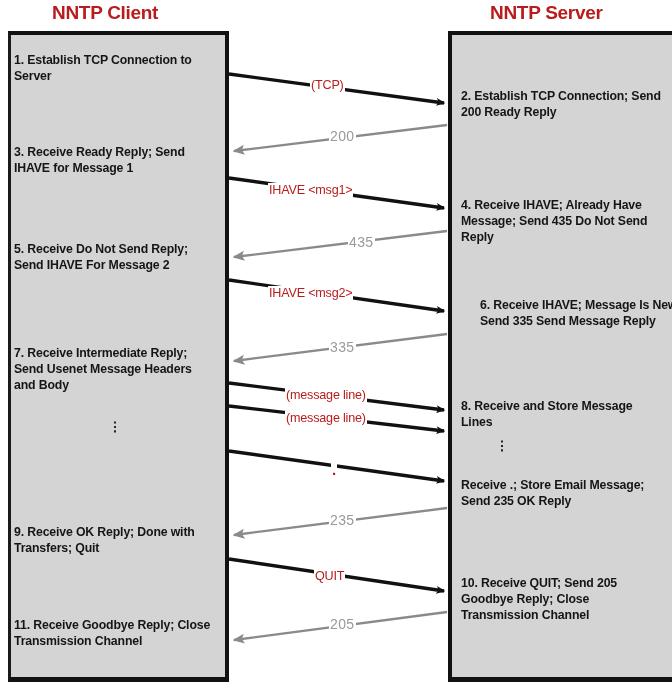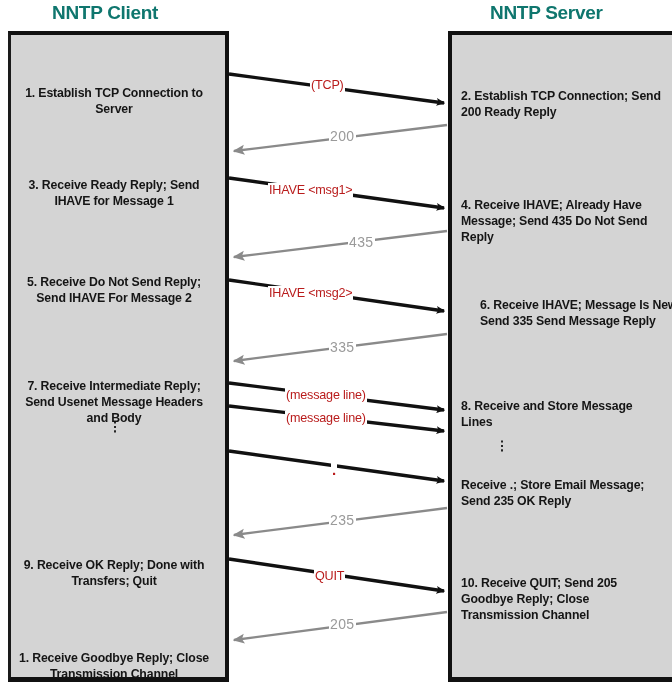--- a/index.html
+++ b/index.html
@@ -9,21 +9,21 @@
     font-family:"Liberation Sans", sans-serif;
     position:relative;
     overflow:hidden;
   }
   #stage{position:absolute;left:0;top:0;width:672px;height:690px;}
 
   .col-title{
     position:absolute;
     font-size:19px;
     font-weight:bold;
-    color:#0f766e;
+    color:#b91c1c;
     letter-spacing:-0.3px;
     white-space:nowrap;
   }
   #title-client{left:52px;top:2px;}
   #title-server{left:490px;top:2px;}
 
   .lane{
     position:absolute;
     background:#d4d4d4;
     box-sizing:border-box;
@@ -44,21 +44,21 @@
   }
 
   .note{
     position:absolute;
     font-size:12.3px;
     font-weight:bold;
     color:#151515;
     line-height:16.2px;
     letter-spacing:-0.15px;
   }
-  .note.left{text-align:center;margin-top:33px;}
+  .note.left{text-align:left;}
   .note.right{text-align:left;}
 
   .vdots{
     position:absolute;
     font-size:13px;
     font-weight:bold;
     color:#151515;
     line-height:5px;
     letter-spacing:0;
     text-align:center;
@@ -94,21 +94,21 @@
   <div class="lane" id="lane-server"></div>
 
   <div class="note left" style="left:14px;top:52px;width:200px;">1. Establish TCP Connection to Server</div>
   <div class="note left" style="left:14px;top:144px;width:200px;">3. Receive Ready Reply; Send IHAVE for Message 1</div>
   <div class="note left" style="left:14px;top:241px;width:200px;">5. Receive Do Not Send Reply; Send IHAVE For Message 2</div>
   <div class="note left" style="left:14px;top:345px;width:200px;">7. Receive Intermediate Reply; Send Usenet Message Headers and Body</div>
   <div class="vdots" style="left:75px;top:424px;width:80px;">
     <span>⋮</span>
   </div>
   <div class="note left" style="left:14px;top:524px;width:200px;">9. Receive OK Reply; Done with Transfers; Quit</div>
-  <div class="note left" style="left:14px;top:617px;width:200px;">1. Receive Goodbye Reply; Close Transmission Channel</div>
+  <div class="note left" style="left:14px;top:617px;width:200px;">11. Receive Goodbye Reply; Close Transmission Channel</div>
 
   <div class="note right" style="left:461px;top:88px;width:202px;">2. Establish TCP Connection; Send 200 Ready Reply</div>
   <div class="note right" style="left:461px;top:197px;width:205px;">4. Receive IHAVE; Already Have Message; Send 435 Do Not Send Reply</div>
   <div class="note right" style="left:480px;top:297px;width:205px;">6. Receive IHAVE; Message Is New; Send 335 Send Message Reply</div>
   <div class="note right" style="left:461px;top:398px;width:205px;">8. Receive and Store Message Lines</div>
   <div class="vdots" style="left:472px;top:443px;width:60px;">
     <span>⋮</span>
   </div>
   <div class="note right" style="left:461px;top:477px;width:205px;">Receive .; Store Email Message; Send 235 OK Reply</div>
   <div class="note right" style="left:461px;top:575px;width:205px;">10. Receive QUIT; Send 205 Goodbye Reply; Close Transmission Channel</div>

